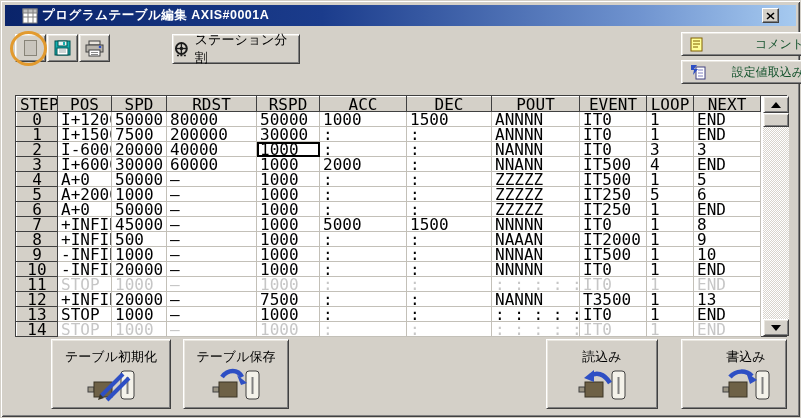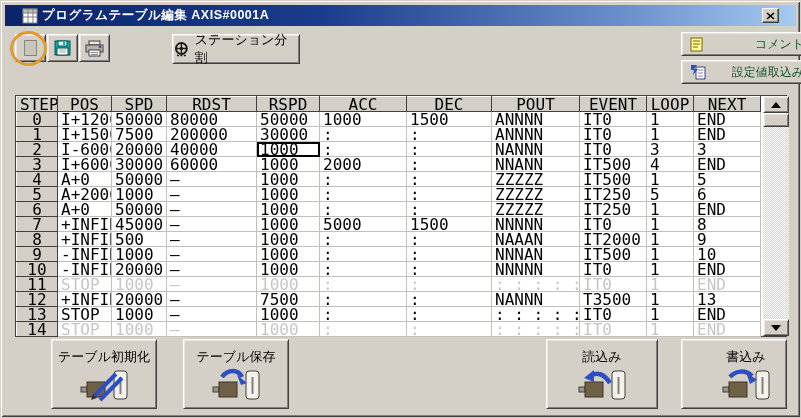--- a/index.html
+++ b/index.html
@@ -75,21 +75,21 @@
     display:flex; align-items:center; justify-content:center; }
   .sb-thumb { width:26px; height:14px; flex:0 0 auto; }
   .sb-spacer { flex:1 1 auto; }
   .tri-up { width:0; height:0; border-left:5px solid transparent; border-right:5px solid transparent; border-bottom:6px solid #000; }
   .tri-down { width:0; height:0; border-left:5px solid transparent; border-right:5px solid transparent; border-top:6px solid #000; }
 
   
   .big-btn { position:absolute; top:338px; height:70px;
     display:flex; flex-direction:column; align-items:center; justify-content:flex-start;
     font-size:13px; color:#000; padding-top:8px; }
-  #btn-init  { left:50px;  width:106px; }
+  #btn-init  { left:50px;  width:120px; }
   #btn-tsave { left:182px; width:106px; }
   #btn-read  { left:545px; width:112px; }
   #btn-write { left:680px; width:106px;padding-left:24px; }
   .big-btn .ico { margin-top:1px; }
 
   .x-glyph line { stroke:#000; stroke-width:1.6; }
 </style>
 </head>
 <body>
 

